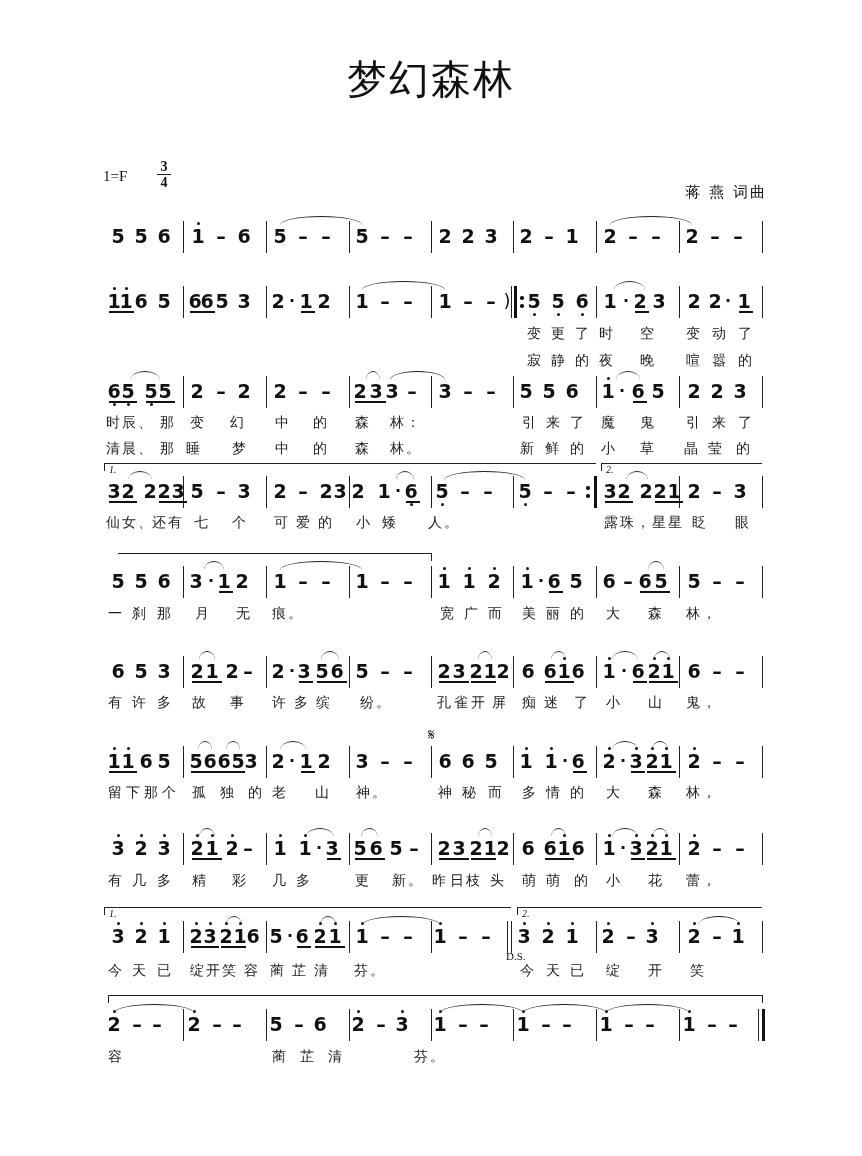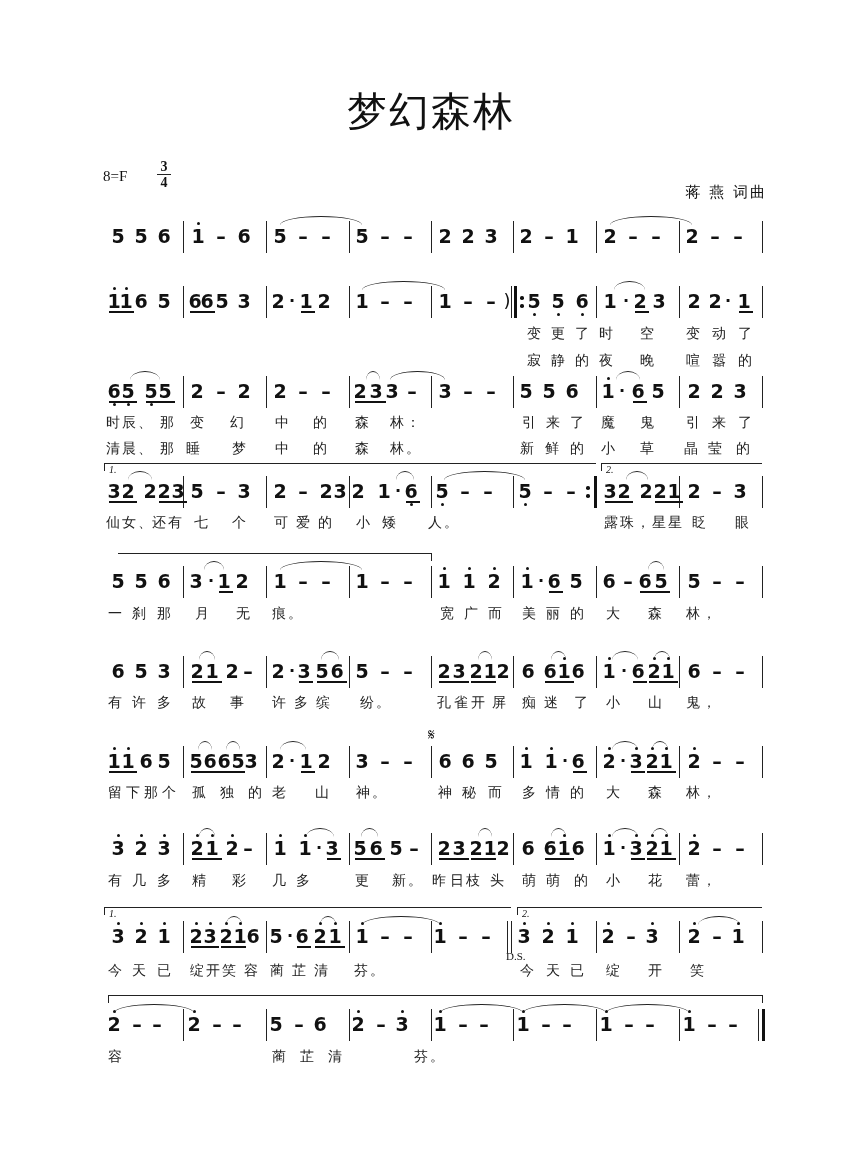--- a/index.html
+++ b/index.html
@@ -1,17 +1,17 @@
 <!DOCTYPE html>
 <html><head>
 <meta charset="utf-8">
 <style>
   html,body{margin:0;padding:0;background:#fff;}
   body{width:862px;height:1156px;position:relative;overflow:hidden;font-family:"DejaVu Sans","Liberation Sans",sans-serif;color:#111;}
-  .title{position:absolute;left:0;width:862px;top:52px;text-align:center;font-family:"DejaVu Serif","Liberation Serif",serif;font-size:40px;letter-spacing:2px;color:#111;margin-top:32px;}
+  .title{position:absolute;left:0;width:862px;top:52px;text-align:center;font-family:"DejaVu Serif","Liberation Serif",serif;font-size:40px;letter-spacing:2px;color:#111;}
   .key{position:absolute;left:103px;top:168px;font-family:"Liberation Serif","DejaVu Serif",serif;font-size:15px;}
   .meter{position:absolute;left:157px;top:160px;font-family:"Liberation Serif","DejaVu Serif",serif;font-size:14px;font-weight:bold;text-align:center;width:14px;line-height:13px;}
   .meter .bar{display:block;border-top:1px solid #222;margin:1px 0;}
   .author{position:absolute;right:95px;top:183px;font-size:15px;letter-spacing:2px;}
   .barline{position:absolute;width:1.3px;background:#222;height:32px;}
   .note{position:absolute;font-weight:bold;font-size:19px;font-family:"DejaVu Sans","Liberation Sans",sans-serif;line-height:22px;width:14px;text-align:center;}
   .dotup{position:absolute;width:3px;height:3px;border-radius:50%;background:#111;}
   .ul{position:absolute;height:1.5px;background:#111;}
   .slur{position:absolute;border-top:1.4px solid #222;border-radius:50% 50% 0 0 / 100% 100% 0 0;height:8px;}
   .lyric{position:absolute;font-family:"DejaVu Serif","Liberation Serif",serif;font-size:14px;color:#222;}
@@ -20,21 +20,21 @@
   .volta-num{position:absolute;font-family:"Liberation Serif",serif;font-size:10px;font-style:italic;}
   .thick{position:absolute;width:3px;background:#111;height:32px;}
   .repdot{position:absolute;width:3.5px;height:3.5px;background:#111;border-radius:50%;}
   .segno{position:absolute;font-family:"DejaVu Serif",serif;font-size:16px;}
   .ds{position:absolute;font-family:"Liberation Serif",serif;font-size:11px;}
 </style>
 </head>
 <body>
 
 <div class="title">梦幻森林</div>
-<div class="key">8=F</div>
+<div class="key">1=F</div>
 <div class="meter">
   <span>3</span>
   <span class="bar"></span>
   <span>4</span>
 </div>
 <div class="author">蒋 燕 词曲</div>
 
 <div id="score">
     <div class="barline" style="left: 183px; top: 221px;"></div>
     <div class="barline" style="left: 266px; top: 221px;"></div>

